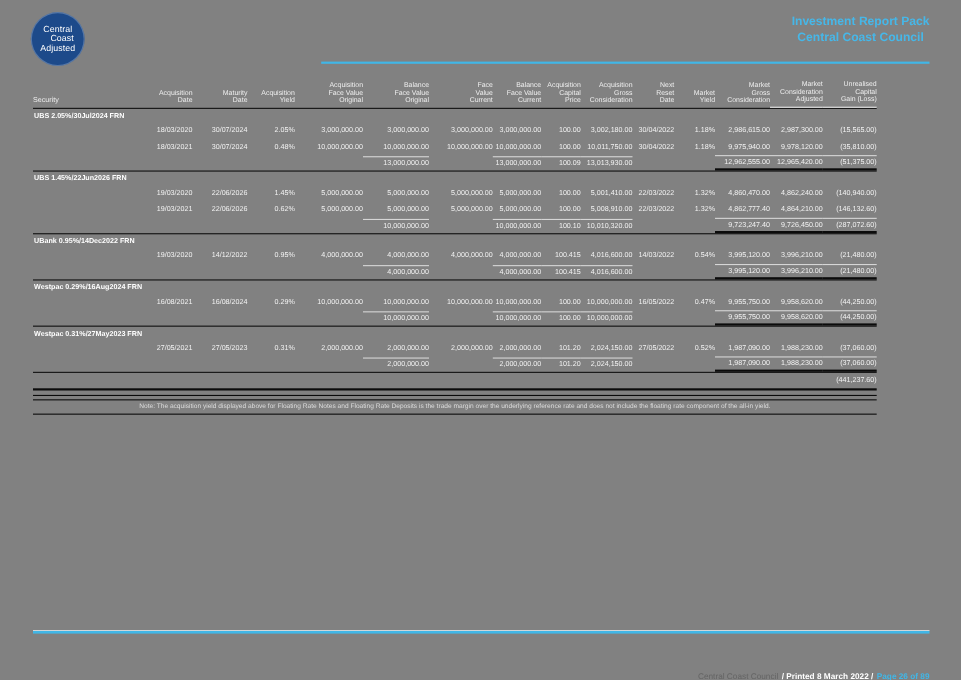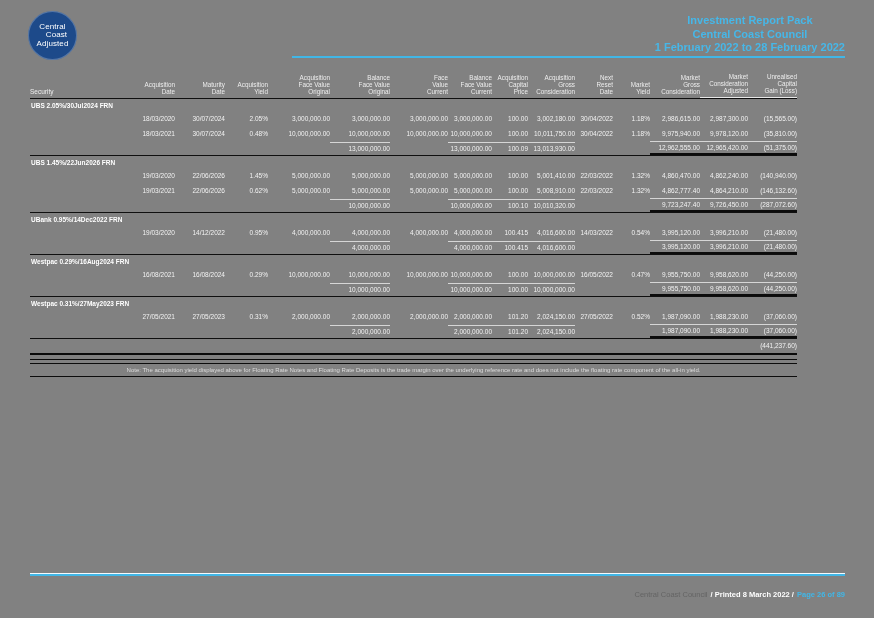--- a/index.html
+++ b/index.html
@@ -61,21 +61,21 @@
     margin-top:3px;border-top:1px solid #0c0c0c;border-bottom:1px solid #0c0c0c;
     padding:3px 10px;text-align:center;font-size:6px;color:#dcdcdc;
   }
 
   
   .footer-rule{
     position:absolute;left:30px;top:573px;width:815px;height:3px;
     background:linear-gradient(#f4fafd 0 34%, #41b6e6 34% 100%);
   }
   .footer{
-    position:absolute;top:590px;right:29px;font-size:7.5px;white-space:nowrap;margin-left:43px;
+    position:absolute;top:610px;right:29px;font-size:7.5px;white-space:nowrap;margin-left:43px;
   }
   .f-council{color:#646464;}
   .f-printed{color:#ffffff;font-weight:bold;padding:0 1px;}
   .f-page{color:#41b6e6;font-weight:bold;}
 </style>
 </head>
 <body>
 
 <div class="page">
 
@@ -83,21 +83,20 @@
     <div class="logo-text">
       <span>Central</span>
       <span>Coast</span>
       <span>Adjusted</span>
     </div>
   </div>
 
   <div class="title">
     <div>Investment Report Pack</div>
     <div>Central Coast Council</div>
-    <div>1 February 2022 to 28 February 2022</div>
   </div>
   <div class="title-rule"></div>
 
   <div class="tbl" id="tbl">
       <div class="grid thead">
         <div class="hcell sec">Security</div>
         <div class="hcell">Acquisition
 Date</div>
         <div class="hcell">Maturity
 Date</div>

